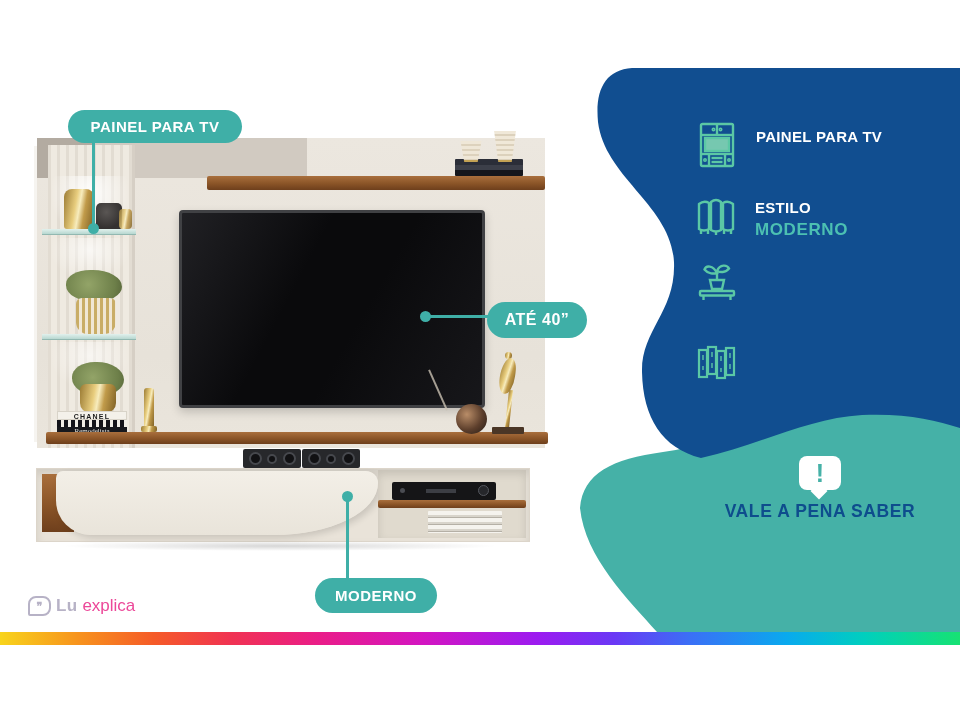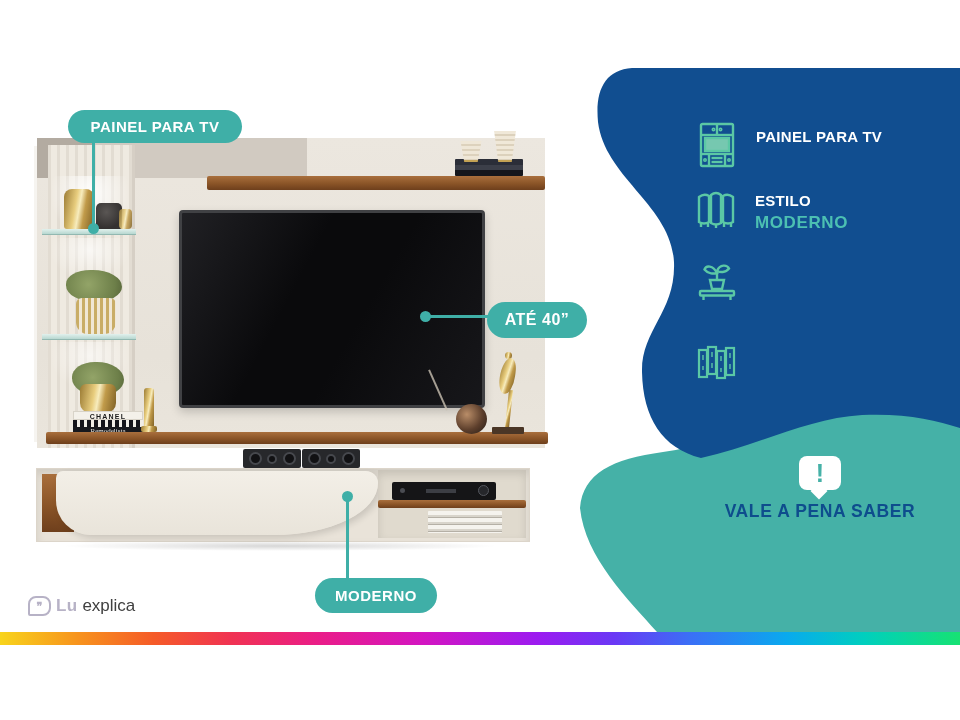--- a/index.html
+++ b/index.html
@@ -69,21 +69,21 @@
                   display:block;text-align:center;line-height:9px;}
   .book-label-bot{font-size:7px;font-family:"Liberation Serif",serif;color:#eceae4;
                   display:block;text-align:center;line-height:8px;}
 
   
   .logo{position:absolute;left:28px;top:596px;display:flex;align-items:center;gap:5px;color:#b7b2c6;}
   .logo-bubble{width:23px;height:20px;border:2.5px solid #b7b2c6;border-radius:8px 8px 8px 2px;
                display:flex;align-items:center;justify-content:center;font-size:11px;font-weight:800;
                box-sizing:border-box;}
   .logo-bold{font-size:17px;font-weight:800;letter-spacing:.3px;}
-  .logo-light{font-size:17px;font-weight:400;color:#404040;}
+  .logo-light{font-size:17px;font-weight:400;color:#ec4899;}
   .rainbow{position:absolute;left:0;top:632px;width:960px;height:13px;
            background:linear-gradient(90deg,#f8d41c 0%,#f7941d 8%,#f55b28 16%,#f03352 24%,
                       #ea1d87 33%,#d315c1 44%,#9c1bf0 56%,#6a38f5 64%,#3a70f6 72%,
                       #09aaee 82%,#00cfbe 90%,#17e273 100%);}
 </style>
 </head>
 <body>
 
 <div class="stage">
 
@@ -107,21 +107,21 @@
   <div class="glass" style="top:229px;"></div>
   <div class="glass" style="top:334px;"></div>
 
   <div class="abs gold" style="left:64px;top:189px;width:30px;height:40px;border-radius:8px 8px 3px 3px;"></div>
   <div class="abs" style="left:96px;top:203px;width:26px;height:26px;background:radial-gradient(circle at 40% 35%,#5a5654,#343130 70%);border-radius:5px 5px 2px 2px;"></div>
   <div class="abs gold" style="left:119px;top:209px;width:13px;height:20px;border-radius:4px;opacity:.85;"></div>
   <div class="leafy" style="left:66px;top:270px;width:56px;height:32px;"></div>
   <div class="abs" style="left:76px;top:298px;width:40px;height:36px;border-radius:6px 6px 12px 12px;background:repeating-linear-gradient(90deg,#c9ad66 0 3px,#f0e7d5 3px 6px);"></div>
   <div class="leafy" style="left:72px;top:362px;width:52px;height:34px;"></div>
   <div class="abs gold" style="left:80px;top:384px;width:36px;height:29px;border-radius:6px 6px 10px 10px;"></div>
-  <div class="abs" style="left:57px;top:411px;width:70px;height:24px;padding-left:16px;">
+  <div class="abs" style="left:57px;top:411px;width:70px;height:24px;">
     <div style="height:9px;background:#f4f1ea;border:1px solid #d8d3c8;box-sizing:border-box;">
         <span class="book-label-top">CHANEL</span>
       </div>
     <div style="height:7px;background:repeating-linear-gradient(90deg,#14141a 0 4px,#f0ede6 4px 7px);"></div>
     <div style="height:8px;background:#17181d;">
         <span class="book-label-bot">Remodelista</span>
       </div>
   </div>
 
   <div class="abs wood" style="left:207px;top:176px;width:338px;height:14px;"></div>
@@ -199,21 +199,21 @@
       <line x1="17.5" y1="36" x2="28.5" y2="36"></line>
         <line x1="17.5" y1="40" x2="28.5" y2="40"></line>
       <circle cx="11" cy="38" r="0.8"></circle>
         <circle cx="35" cy="38" r="0.8"></circle>
     </svg>
     <div class="info-text">
       <div class="info-title">PAINEL PARA TV</div>
     </div>
   </div>
 
-  <div class="info-row" style="left:693px;top:186px;justify-content:flex-end;">
+  <div class="info-row" style="left:693px;top:193px;justify-content:flex-end;">
     <svg class="info-icon" viewBox="0 0 46 46" fill="none" stroke="#5bc8a5" stroke-width="2.4">
       <path d="M6,11 Q11,7 16,10 L16,36 Q11,39 6,36 Z"></path>
       <path d="M18,9 Q23,5 28,9 L28,37 Q23,40 18,37 Z"></path>
       <path d="M30,10 Q35,7 40,11 L40,36 Q35,39 30,36 Z"></path>
       <line x1="8" y1="37" x2="8" y2="41"></line>
         <line x1="15" y1="37" x2="15" y2="41"></line>
       <line x1="23" y1="38" x2="23" y2="42"></line>
         <line x1="31" y1="37" x2="31" y2="41"></line>
       <line x1="38" y1="37" x2="38" y2="41"></line>
     </svg>

